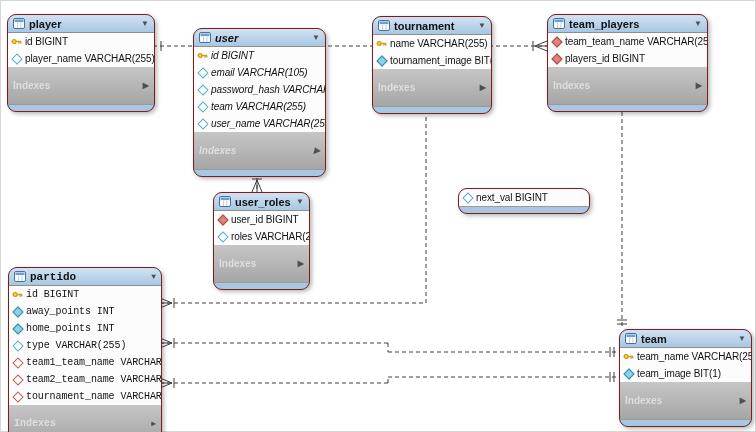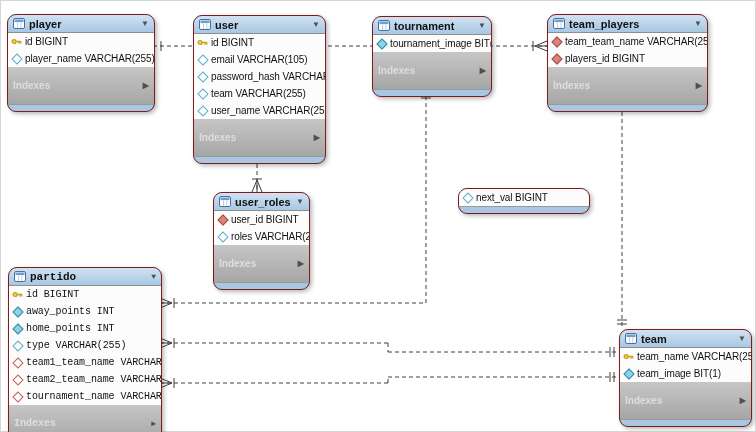--- a/index.html
+++ b/index.html
@@ -105,21 +105,21 @@
         <div class="row">
           <span class="ic ic-null"></span>
           <span>player_name VARCHAR(255)</span>
         </div>
         <div class="idx">
           <span>Indexes</span>
           <span class="arr">▶</span>
         </div>
         <div class="ft"></div>
       </div>
-      <div class="card" style="left: 193px; top: 15px; width: 131px;">
+      <div class="card" style="left: 193px; top: 28px; width: 131px; font-style: italic;">
         <div class="hd">
           <span class="t-ic">
             <svg width="12" height="11" viewBox="0 0 12 11">
               <rect x="0.5" y="0.5" width="11" height="10" rx="1.5" fill="#fff" stroke="#46719f"></rect>
               <rect x="1.5" y="1.5" width="9" height="2.6" fill="#6f9ed0"></rect>
               <line x1="4.6" y1="4.5" x2="4.6" y2="10" stroke="#b9cfe6"></line>
               <line x1="7.9" y1="4.5" x2="7.9" y2="10" stroke="#b9cfe6"></line>
             </svg>
           </span>
           <span>user</span>
@@ -161,20 +161,29 @@
           <span class="t-ic">
             <svg width="12" height="11" viewBox="0 0 12 11">
               <rect x="0.5" y="0.5" width="11" height="10" rx="1.5" fill="#fff" stroke="#46719f"></rect>
               <rect x="1.5" y="1.5" width="9" height="2.6" fill="#6f9ed0"></rect>
               <line x1="4.6" y1="4.5" x2="4.6" y2="10" stroke="#b9cfe6"></line>
               <line x1="7.9" y1="4.5" x2="7.9" y2="10" stroke="#b9cfe6"></line>
             </svg>
           </span>
           <span>tournament</span>
           <span class="caret">▼</span>
+        </div>
+        <div class="row">
+          <span class="ic ic-key"><svg width="11" height="11" viewBox="0 0 12 12">
+              <g stroke="#c9a11d" stroke-width="1.5" fill="#f6d54a">
+                <circle cx="3.4" cy="6" r="2.1"></circle>
+                <path d="M5.6 6 H11 M8.7 6 V8.4 M10.7 6 V8.2" fill="none"></path>
+              </g>
+            </svg></span>
+          <span>name VARCHAR(255)</span>
         </div>
         <div class="row">
           <span class="ic ic-nn"></span>
           <span>tournament_image BIT(1)</span>
         </div>
         <div class="idx">
           <span>Indexes</span>
           <span class="arr">▶</span>
         </div>
         <div class="ft"></div>

